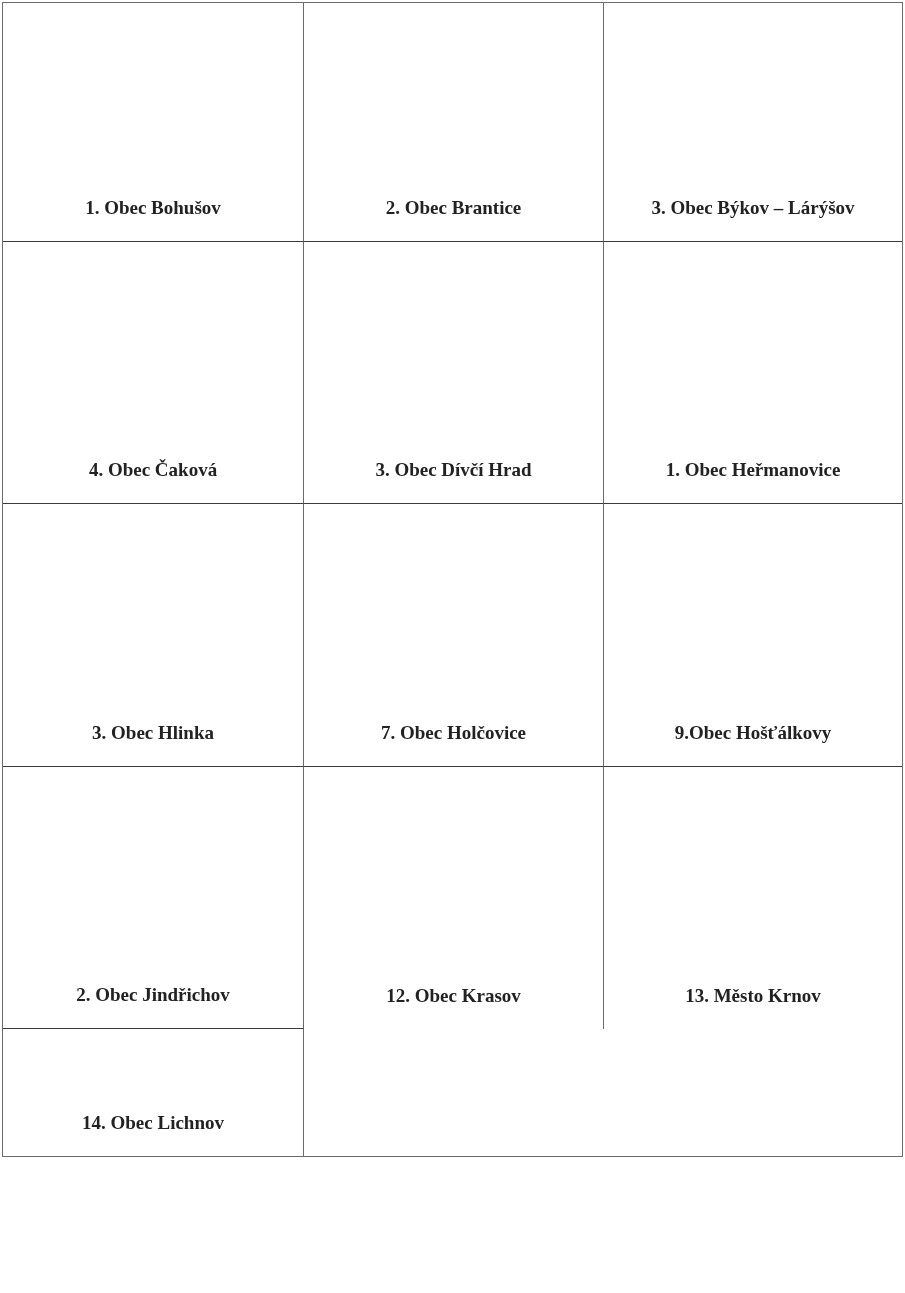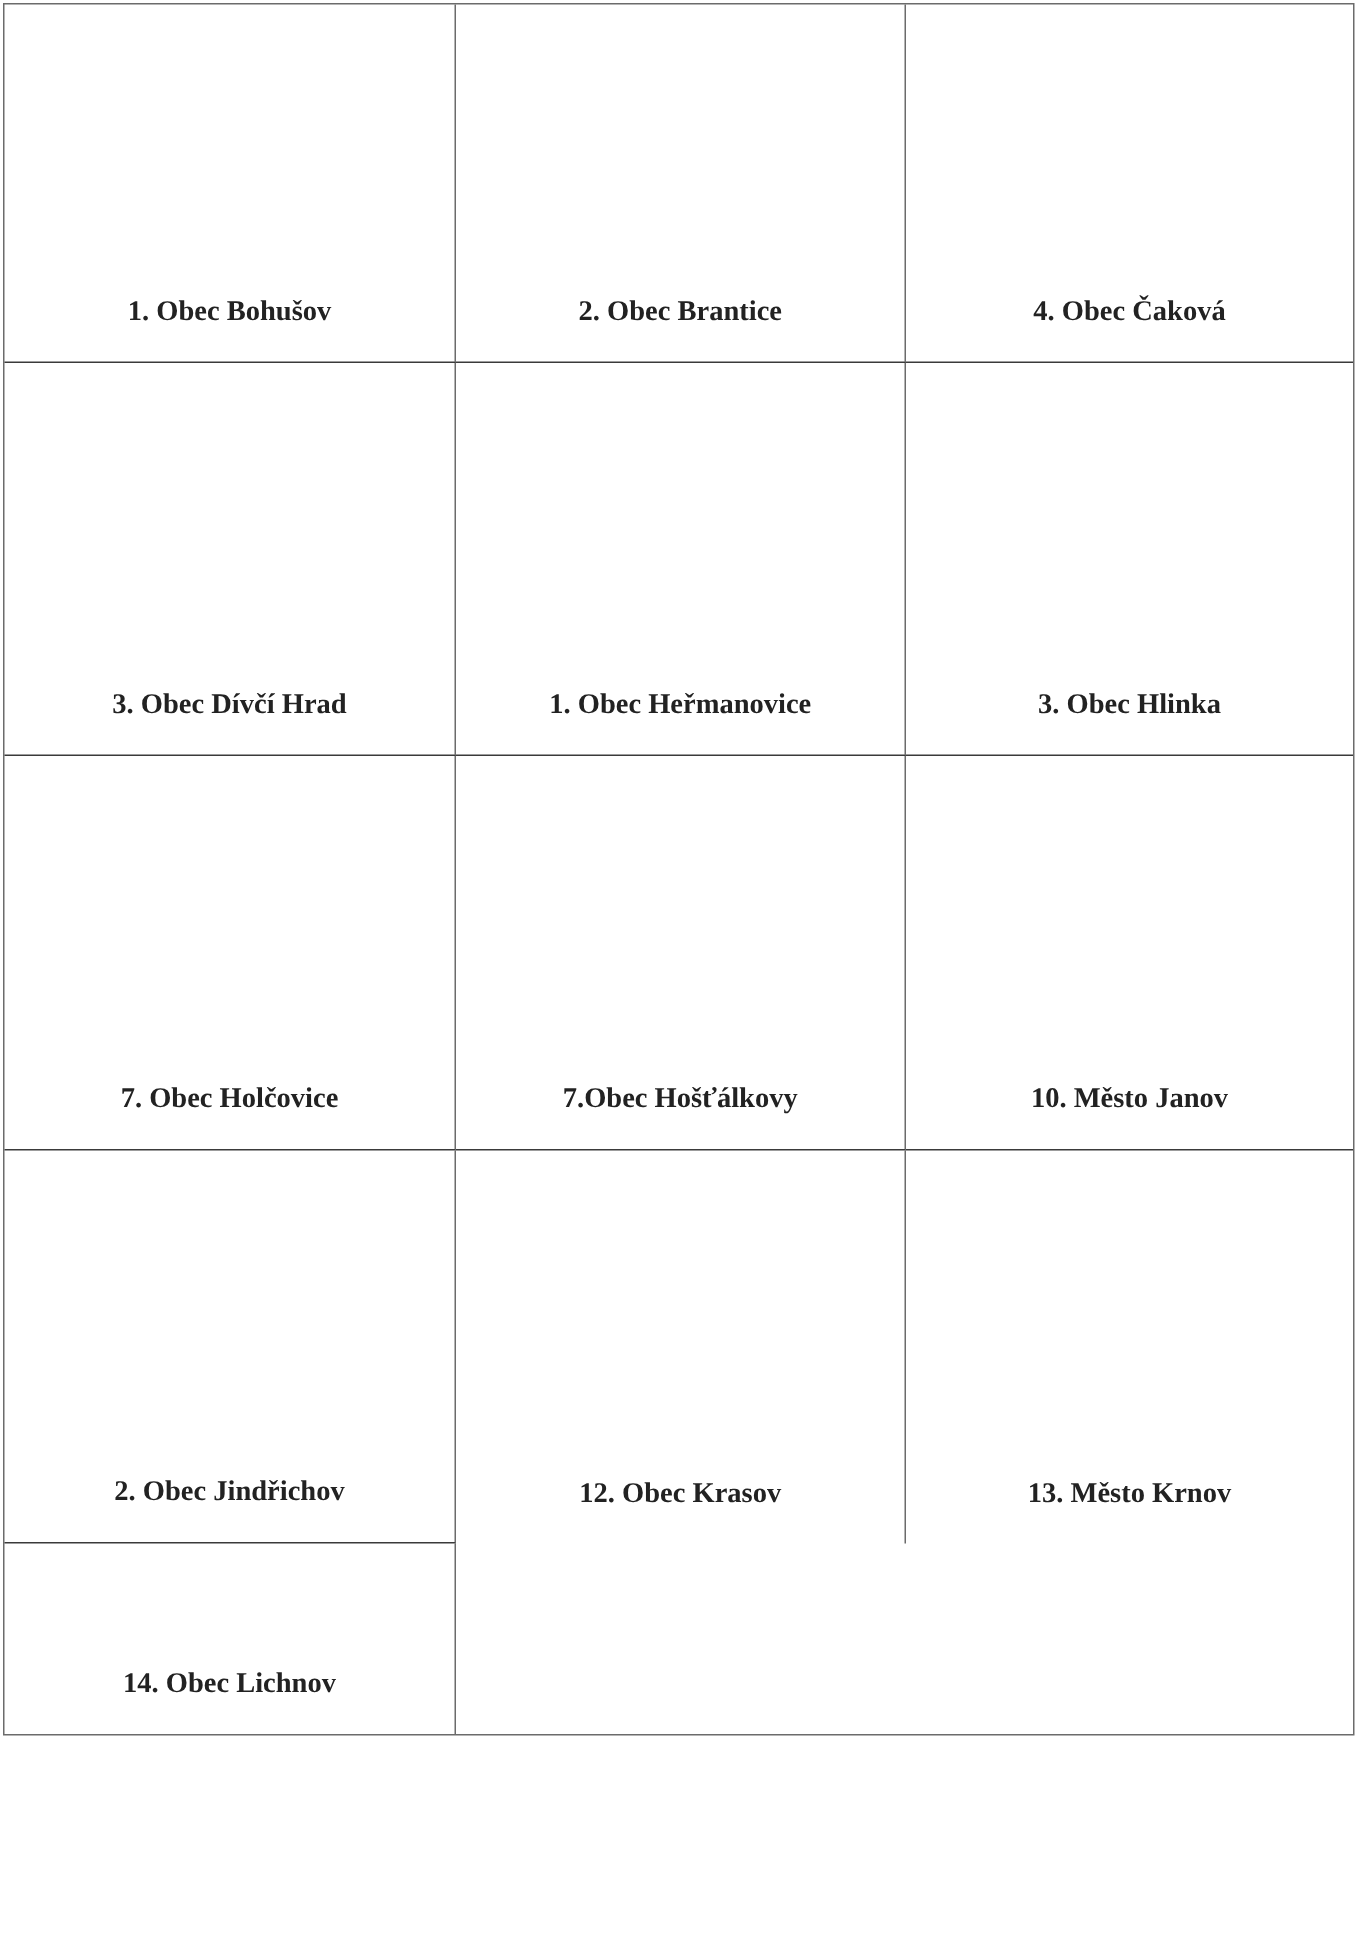--- a/index.html
+++ b/index.html
@@ -29,39 +29,39 @@
 <body>
 
 <div class="grid">
   <div class="cell">
       <div class="label">1. Obec Bohušov</div>
     </div>
   <div class="cell">
       <div class="label">2. Obec Brantice</div>
     </div>
   <div class="cell">
+      <div class="label">3. Obec Býkov – Lárýšov</div>
+    </div>
+  <div class="cell">
       <div class="label">4. Obec Čaková</div>
     </div>
   <div class="cell">
       <div class="label">3. Obec Dívčí Hrad</div>
     </div>
   <div class="cell">
       <div class="label">1. Obec Heřmanovice</div>
     </div>
   <div class="cell">
       <div class="label">3. Obec Hlinka</div>
     </div>
   <div class="cell">
       <div class="label">7. Obec Holčovice</div>
     </div>
   <div class="cell">
-      <div class="label">7.Obec Hošťálkovy</div>
-    </div>
-  <div class="cell">
-      <div class="label">10. Město Janov</div>
+      <div class="label">9.Obec Hošťálkovy</div>
     </div>
   <div class="cell">
       <div class="label">2. Obec Jindřichov</div>
     </div>
   <div class="cell">
       <div class="label">12. Obec Krasov</div>
     </div>
   <div class="cell">
       <div class="label">13. Město Krnov</div>
     </div>

